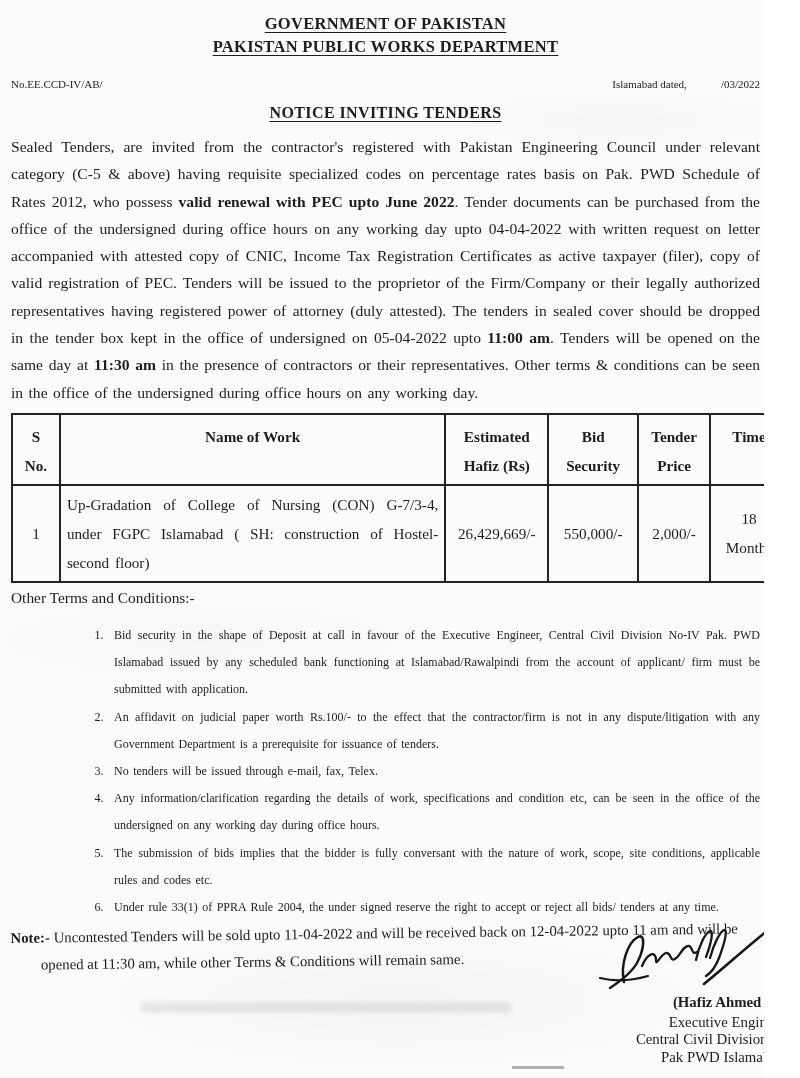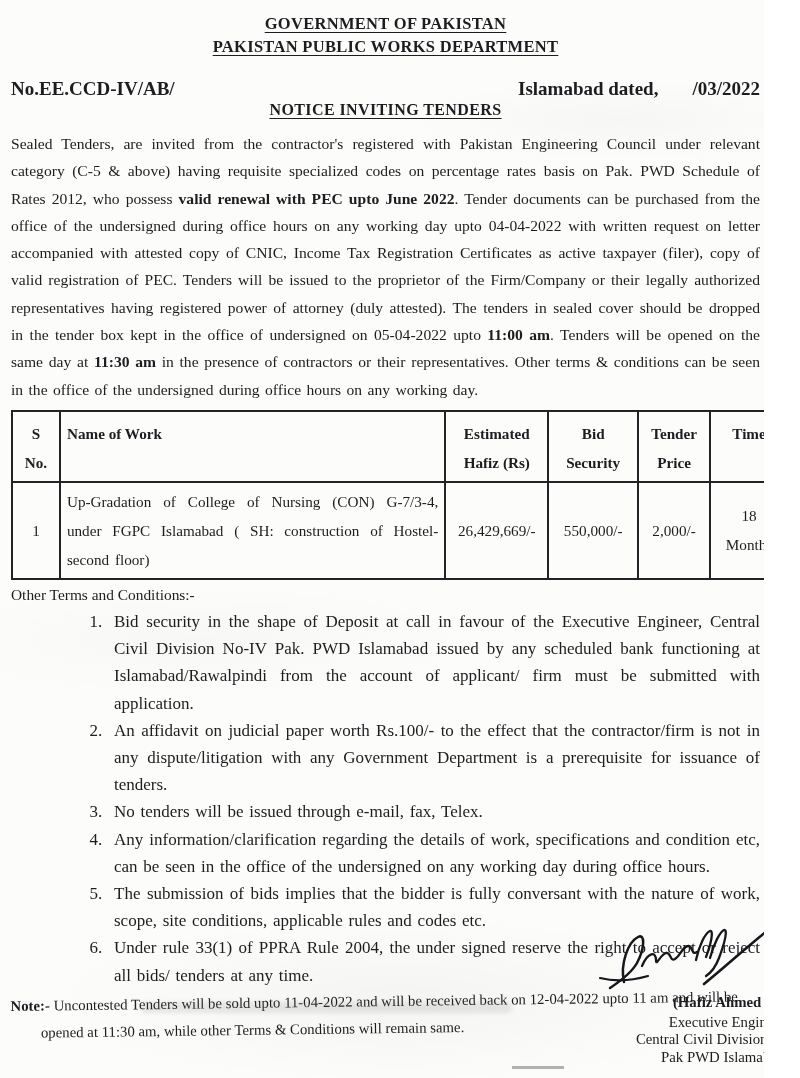--- a/index.html
+++ b/index.html
@@ -29,33 +29,32 @@
     letter-spacing: 0.3px;
     text-decoration: underline;
     text-underline-offset: 3px;
   }
   .title-dept { margin-top: 3px; }
   .ref-line {
     display: flex;
     justify-content: space-between;
     align-items: baseline;
     margin-top: 21px;
-    font-size: 19px;
+    font-size: 11px;
     text-align: left;
-    font-weight: bold;
   }
   .date-group { display: inline-flex; align-items: center; }
   .date-value { margin-left: 34px; }
   .notice-title {
     font-size: 16px;
     font-weight: bold;
     letter-spacing: 0.4px;
     text-decoration: underline;
     text-underline-offset: 3px;
-    margin-top: 1px;
+    margin-top: 14px;
   }
   
   .intro {
     margin-top: 11px;
     font-size: 15.6px;
     line-height: 27.3px;
     text-align: justify;
     word-spacing: 1.5px;
   }
   .b { font-weight: bold; text-align: center; }
@@ -82,23 +81,23 @@
   td.cell-sno { text-align: center; vertical-align: top; padding-top: 8px; }
   td.cell-name { text-align: justify; padding: 8px 10px; word-spacing: 2px; }
   td.cell-num { text-align: center; }
   td.cell-time { text-align: center; vertical-align: top; padding-top: 8px; }
   
   .terms-heading {
     margin-top: 6px;
     font-size: 15.4px;
   }
   ol.terms {
-    margin: 4px 0 0 0;
+    margin: 15px 0 0 0;
     padding-left: 97px;
-    font-size: 17px;
+    font-size: 12px;
   }
   ol.terms li {
     line-height: 27.2px;
     text-align: justify;
     word-spacing: 1.5px;
     padding-left: 6px;
   }
   
   .note {
     margin-top: 4px;
@@ -159,21 +158,21 @@
     <span>Sealed Tenders, are invited from the contractor's registered with Pakistan Engineering Council under relevant category (C-5 &amp; above) having requisite specialized codes on percentage rates basis on Pak. PWD Schedule of Rates 2012, who possess </span><span class="b">valid renewal with PEC upto June 2022</span><span>. Tender documents can be purchased from the office of the undersigned during office hours on any working day upto 04-04-2022 with written request on letter accompanied with attested copy of CNIC, Income Tax Registration Certificates as active taxpayer (filer), copy of valid registration of PEC. Tenders will be issued to the proprietor of the Firm/Company or their legally authorized representatives having registered power of attorney (duly attested). The tenders in sealed cover should be dropped in the tender box kept in the office of undersigned on 05-04-2022 upto </span><span class="b">11:00 am</span><span>. Tenders will be opened on the same day at </span><span class="b">11:30 am</span><span> in the presence of contractors or their representatives. Other terms &amp; conditions can be seen in the office of the undersigned during office hours on any working day.</span>
   </p>
 
   <table class="work-table">
     <thead>
       <tr>
         <th class="col-sno">
           <div>S</div>
           <div>No.</div>
         </th>
-        <th class="col-name" style="text-align:left;margin-top:8px;">
+        <th class="col-name" style="text-align:center;margin-top:8px;">
           <div>Name of Work</div>
         </th>
         <th class="col-cost">
           <div>Estimated</div>
           <div>Hafiz (Rs)</div>
         </th>
         <th class="col-sec">
           <div>Bid</div>
           <div>Security</div>
         </th>

